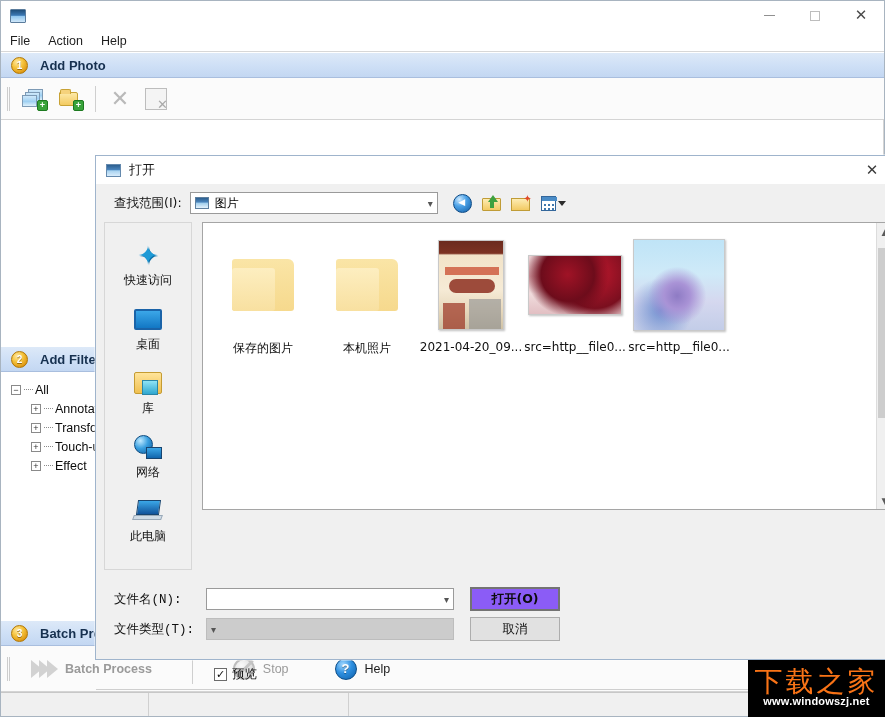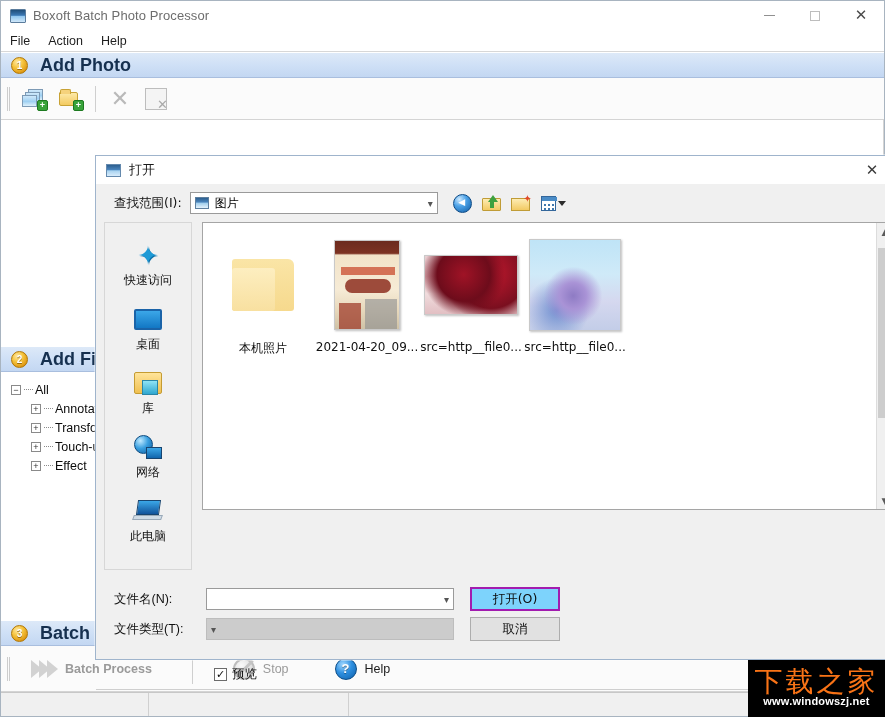--- a/index.html
+++ b/index.html
@@ -69,21 +69,21 @@
     width:17px; height:17px; border-radius:50%;
     margin-left:10px; margin-right:12px;
     background:radial-gradient(circle at 35% 28%, #ffe8a0 0%, #f5c33c 40%, #e09a16 75%, #c47f08 100%);
     border:1px solid #b07605;
     color:#ffffff; font-size:10px; font-weight:bold;
     display:flex; align-items:center; justify-content:center;
     text-shadow:0 1px 0 rgba(120,80,0,.7);
     flex:0 0 auto;
   }
   .section-band .band-title {
-    font-weight:bold; font-size:18px; color:#16304f;
+    font-weight:bold; font-size:13px; color:#16304f;
   }
 
   
   .toolbar {
     height:42px; background:#fbfbfb; flex:0 0 auto;
     display:flex; align-items:center;
     border-bottom:1px solid #d4d4d4;
   }
   .grip { width:3px; height:24px; margin:0 7px 0 6px;
     border-left:1px solid #cdcdcd; border-right:1px solid #cdcdcd; }
@@ -291,34 +291,34 @@
     display:flex;flex-direction:column; align-items:center; }
   .sb-arrow { width:17px;height:17px; display:flex;align-items:center;justify-content:center;
     color:#5a5a5a;font-size:9px;font-family:"DejaVu Sans",sans-serif;}
   .sb-track { flex:1 1 auto; width:17px; background:#f0f0f0; position:relative;}
   .sb-thumb { position:absolute; left:1px; top:8px; width:15px; height:170px; background:#cdcdcd;}
 
   
   #dlg-fields { padding:16px 0 0 18px; flex:0 0 auto;}
   .field-row { display:flex; align-items:center; height:26px; margin-bottom:4px;}
   .field-row .lbl { width:92px; font-size:12.5px; color:#101010;
-    font-family:Liberation Sans, sans-serif;}
+    font-family:Liberation Mono, monospace;}
   .combo-input {
     width:248px; height:22px; background:#ffffff; border:1px solid #9a9a9a;
     display:flex;align-items:center;justify-content:space-between; padding:0 4px;
     font-size:12px; font-family:"DejaVu Sans Mono","DejaVu Sans",monospace;
   }
   .combo-input.gray { background:#cccccc; border:1px solid #bdbdbd; }
   .dlg-btn {
     width:90px;height:24px; background:#e1e1e1; border:1px solid #adadad;
     display:flex;align-items:center;justify-content:center;
     font-size:12.5px; color:#0c0c0c; font-family:"DejaVu Sans","Liberation Sans",sans-serif;
     margin-left:16px;
   }
-  .dlg-btn.default { border:2px solid #a21caf; background:#7dd3fc; }
+  .dlg-btn.default { border:2px solid #737373; background:#8b5cf6;font-weight:bold; }
   #preview-check-row { display:flex;align-items:center; margin-top:24px; padding-left:100px; gap:5px;}
   .chk { width:13px;height:13px;border:1px solid #6b6b6b;background:#fff;
     display:flex;align-items:center;justify-content:center;font-size:11px;color:#0a0a0a;line-height:11px;
     font-family:"DejaVu Sans",sans-serif;}
   #dlg-footer { flex:1 1 auto; border-top:1px solid #cfcfcf; margin-top:6px; background:#f0f0f0;}
 
   
   #watermark {
     position:absolute; left:748px; top:660px; width:137px; height:57px;
     background:#000000; display:flex; flex-direction:column;
@@ -330,21 +330,20 @@
   }
   #watermark .wm-url { color:#ffffff; font-size:11px; font-weight:bold; letter-spacing:0.2px; line-height:14px;}
 </style>
 </head>
 <body>
 
 <div id="app-window">
 
   <div id="titlebar">
     <div class="app-icon"></div>
-    <div class="app-title">Boxoft Batch Photo Processor</div>
     <div id="win-buttons">
       <div class="wb">
           <div class="glyph-min"></div>
         </div>
       <div class="wb">
           <div class="glyph-max"></div>
         </div>
       <div class="wb">
           <div class="glyph-close">✕</div>
         </div>
@@ -551,20 +550,29 @@
                 <div class="kb"></div>
               </div>
           </div>
           <div class="plabel">此电脑</div>
         </div>
       </div>
 
       <div id="file-list">
         <div id="file-grid">
 
+          <div class="file-item">
+            <div class="thumb-wrap">
+              <div class="folder-big">
+                  <div class="back"></div>
+                  <div class="front"></div>
+                </div>
+            </div>
+            <div class="fname">保存的图片</div>
+          </div>
 
           <div class="file-item">
             <div class="thumb-wrap">
               <div class="folder-big">
                   <div class="back"></div>
                   <div class="front"></div>
                 </div>
             </div>
             <div class="fname">本机照片</div>
           </div>

